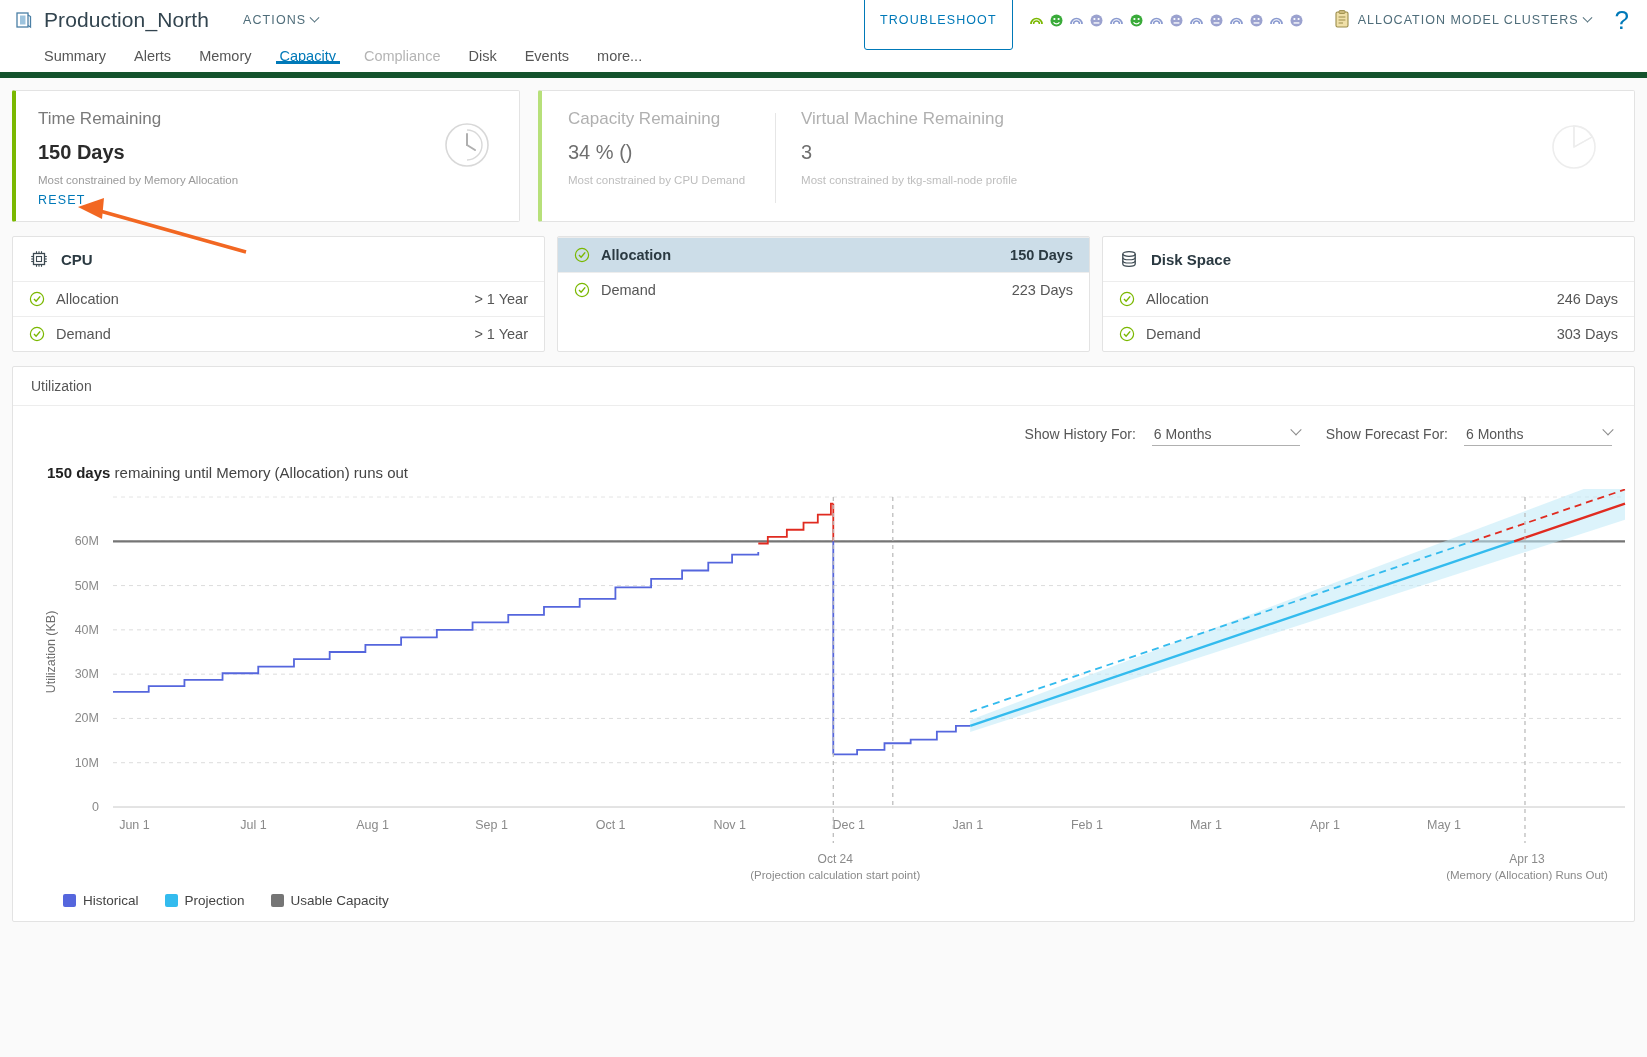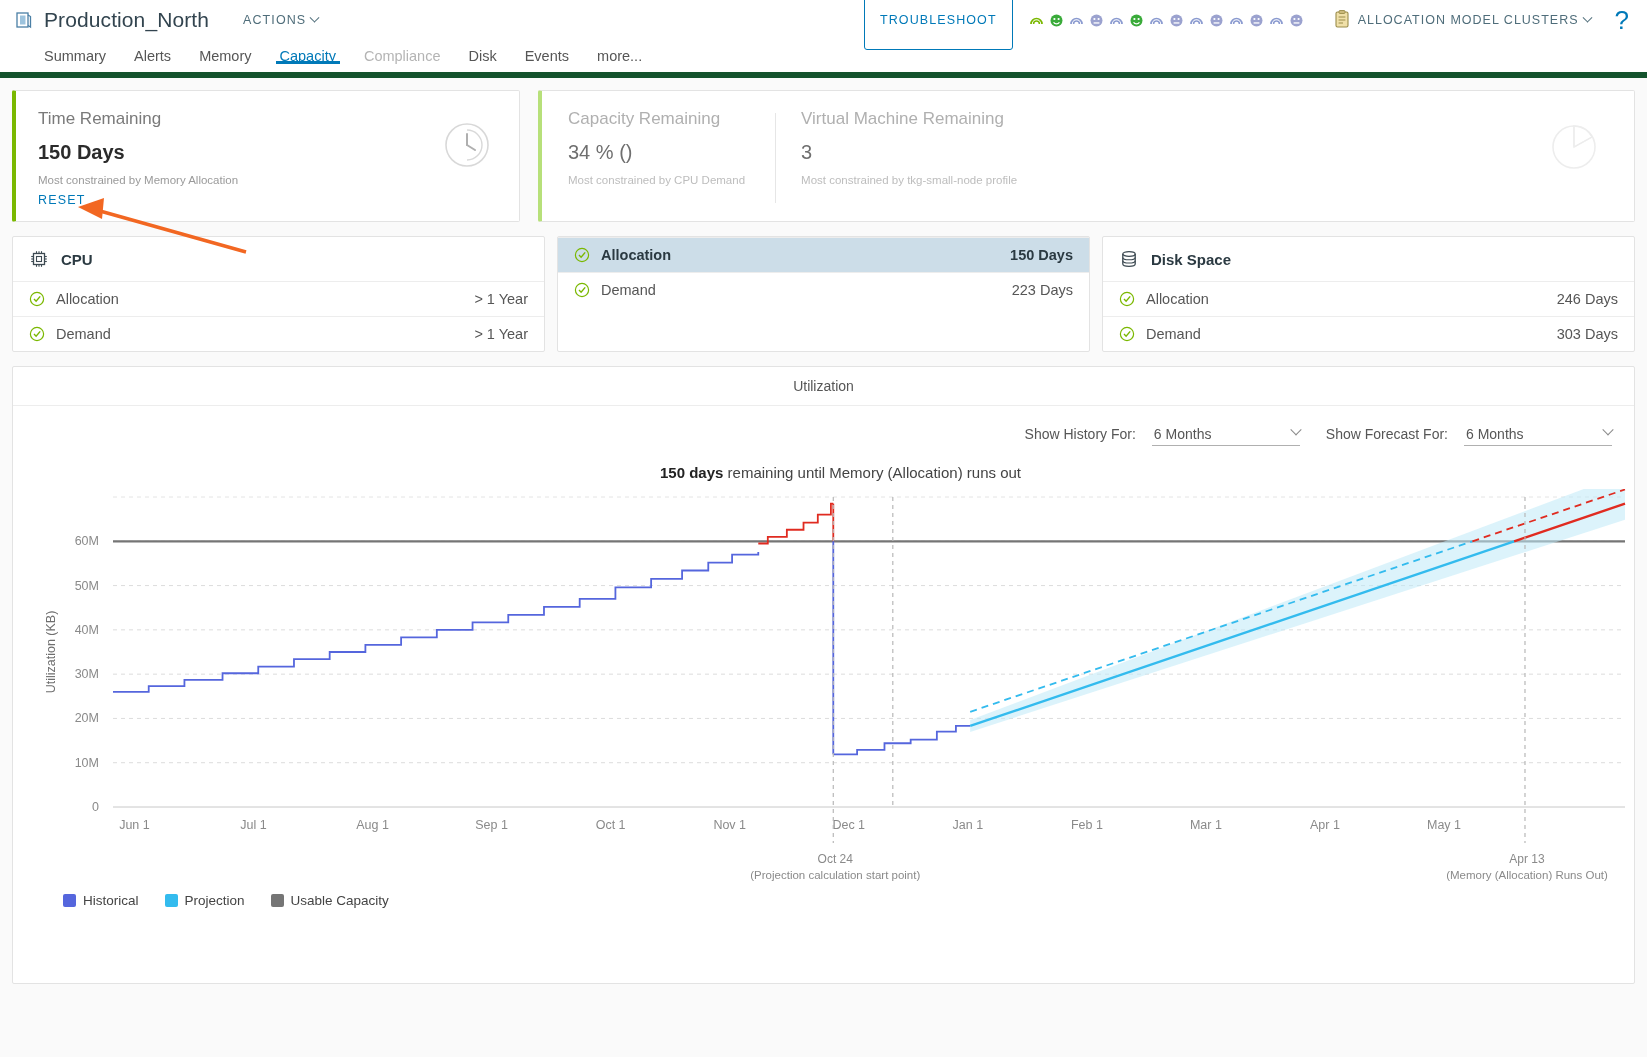--- a/index.html
+++ b/index.html
@@ -216,23 +216,22 @@
   .rc-row.selected { background: #ccdde8; color: #2b3a42; font-weight: 600; }
   .rc-row .chk { margin-right: 11px; display: flex; }
   .rc-row .rc-val { margin-left: auto; }
 
   
   .util-panel {
     margin: 14px 12px 0 12px;
     background: #fff;
     border: 1px solid #e3e3e3;
     border-radius: 2px;
-    height: 618px;
+    height: 556px;
     position: relative;
-    text-align: center;
   }
   .util-head {
     padding: 11px 18px;
     font-size: 14px;
     color: #565656;
     border-bottom: 1px solid #ededed;
   }
   .util-controls {
     display: flex;
     justify-content: flex-end;

